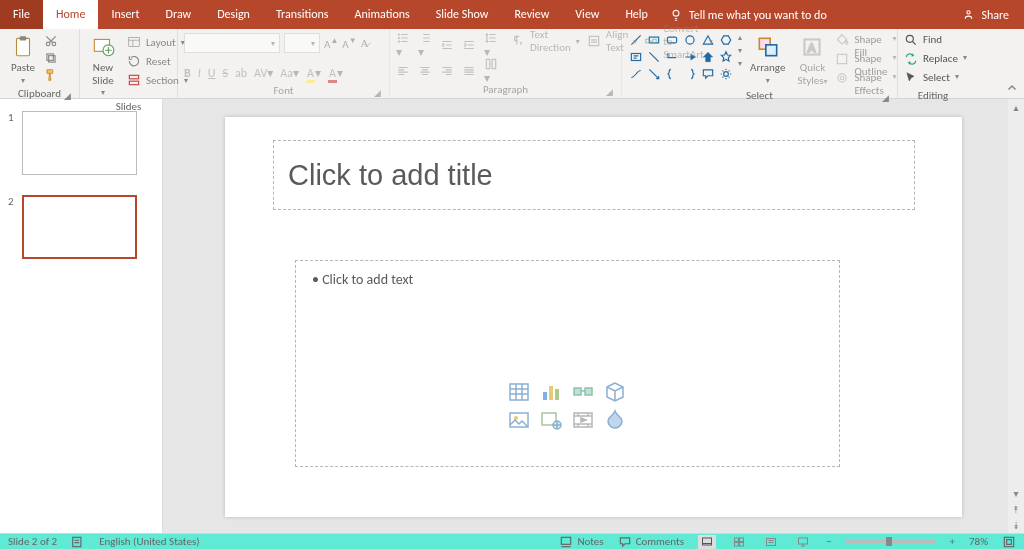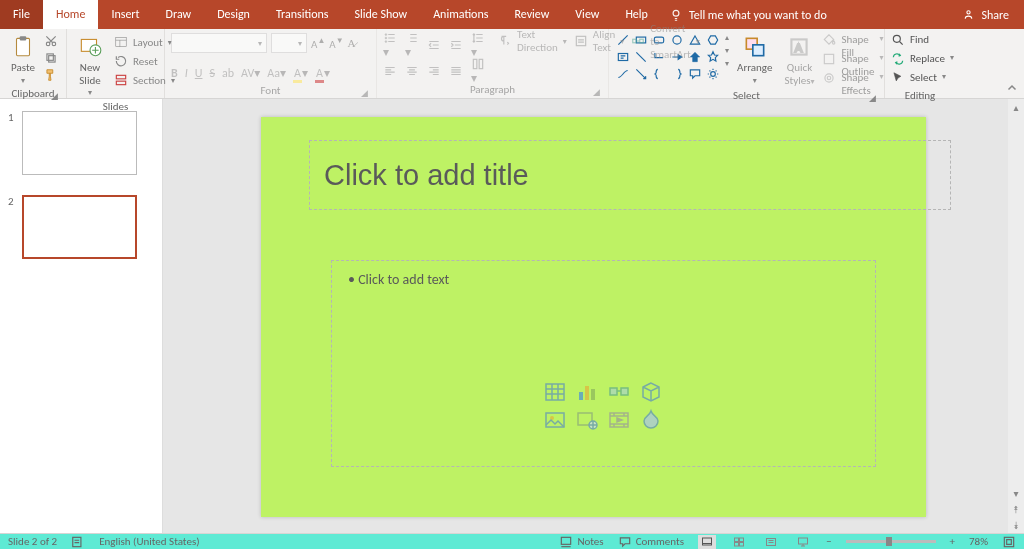--- a/index.html
+++ b/index.html
@@ -50,21 +50,21 @@
 .thumb-wrap { display:flex; align-items:flex-start; gap:6px; margin-bottom:20px; }
 .thumb-wrap .num { font-size:11px; color:#666; width:8px; }
 .thumb { width:115px; height:64px; background:#fff; border:1px solid #bbb; }
 .thumb.selected { border:2px solid #b7472a; }
 
 .canvas-area { flex:1; position:relative; display:flex; justify-content:center; padding:18px 0 0 0; overflow:hidden; }
 .canvas-area .vscroll { position:absolute; right:0; top:0; bottom:0; width:16px; background:#ededed; display:flex; flex-direction:column; align-items:center; }
 .vscroll .arrow { width:16px; height:16px; display:flex; align-items:center; justify-content:center; color:#888; font-size:10px; }
 .vscroll .track { flex:1; }
 
-.slide { width:665px; height:400px; background:#bef264; box-shadow:0 0 4px rgba(0,0,0,.2); position:relative; }
+.slide { width:737px; height:400px; background:#ffffff; box-shadow:0 0 4px rgba(0,0,0,.2); position:relative; }
 .ph { position:absolute; border:1px dashed #b5b5b5; }
 .ph-title { left:48px; top:23px; width:642px; height:70px; display:flex; align-items:center; padding:0 14px; }
 .ph-title .t { font-size:29px; color:#5a5a5a; font-family:"Calibri Light","Segoe UI Light",sans-serif; }
 .ph-content { left:70px; top:143px; width:545px; height:207px; padding:10px 16px; }
 .ph-content .bullet { font-size:14px; color:#5a5a5a; }
 .watermark { position:absolute; left:405px; top:177px; font-family:"Courier New",monospace; font-size:15.5px; color:rgba(120,120,120,.6); letter-spacing:.5px; }
 .ctr-icons { position:absolute; left:50%; top:58%; transform:translateX(-50%); display:grid; grid-template-columns:repeat(4,26px); grid-auto-rows:22px; gap:6px 6px; }
 .ctr-icons .ci { width:24px; height:20px; opacity:.7; }
 
 
@@ -82,22 +82,22 @@
 </head>
 <body>
 
 <div class="tabbar">
   <div class="tab file">File</div>
   <div class="tab active">Home</div>
   <div class="tab">Insert</div>
   <div class="tab">Draw</div>
   <div class="tab">Design</div>
   <div class="tab">Transitions</div>
+  <div class="tab">Animations</div>
   <div class="tab">Slide Show</div>
-  <div class="tab">Animations</div>
   <div class="tab">Review</div>
   <div class="tab">View</div>
   <div class="tab">Help</div>
   <div class="tellme-wrap">
     <span class="bulb">
       <svg width="14" height="14" viewBox="0 0 24 24" fill="none" stroke="#fff" stroke-width="2">
           <circle cx="12" cy="9" r="5"></circle>
           <path d="M10 18h4M10 21h4"></path>
         </svg>
     </span>
@@ -110,21 +110,21 @@
           <circle cx="12" cy="8" r="3"></circle>
           <path d="M6 20c0-3 2.7-5 6-5s6 2 6 5"></path>
         </svg>
     </span>
     <span>Share</span>
   </div>
 </div>
 
 <div class="ribbon">
 
-  <div class="group" style="width:67px">
+  <div class="group" style="width:80px">
     <div class="body">
       <div class="vbtn">
         <span class="ico">
           <svg viewBox="0 0 24 24" width="26" height="26">
               <rect x="6" y="4" width="12" height="16" rx="1" fill="#fff" stroke="#b58a3e"></rect>
               <rect x="9" y="2" width="6" height="4" rx="1" fill="#888"></rect>
             </svg>
         </span>
         <span class="lbl">Paste</span>
         <span class="tri">▾</span>

